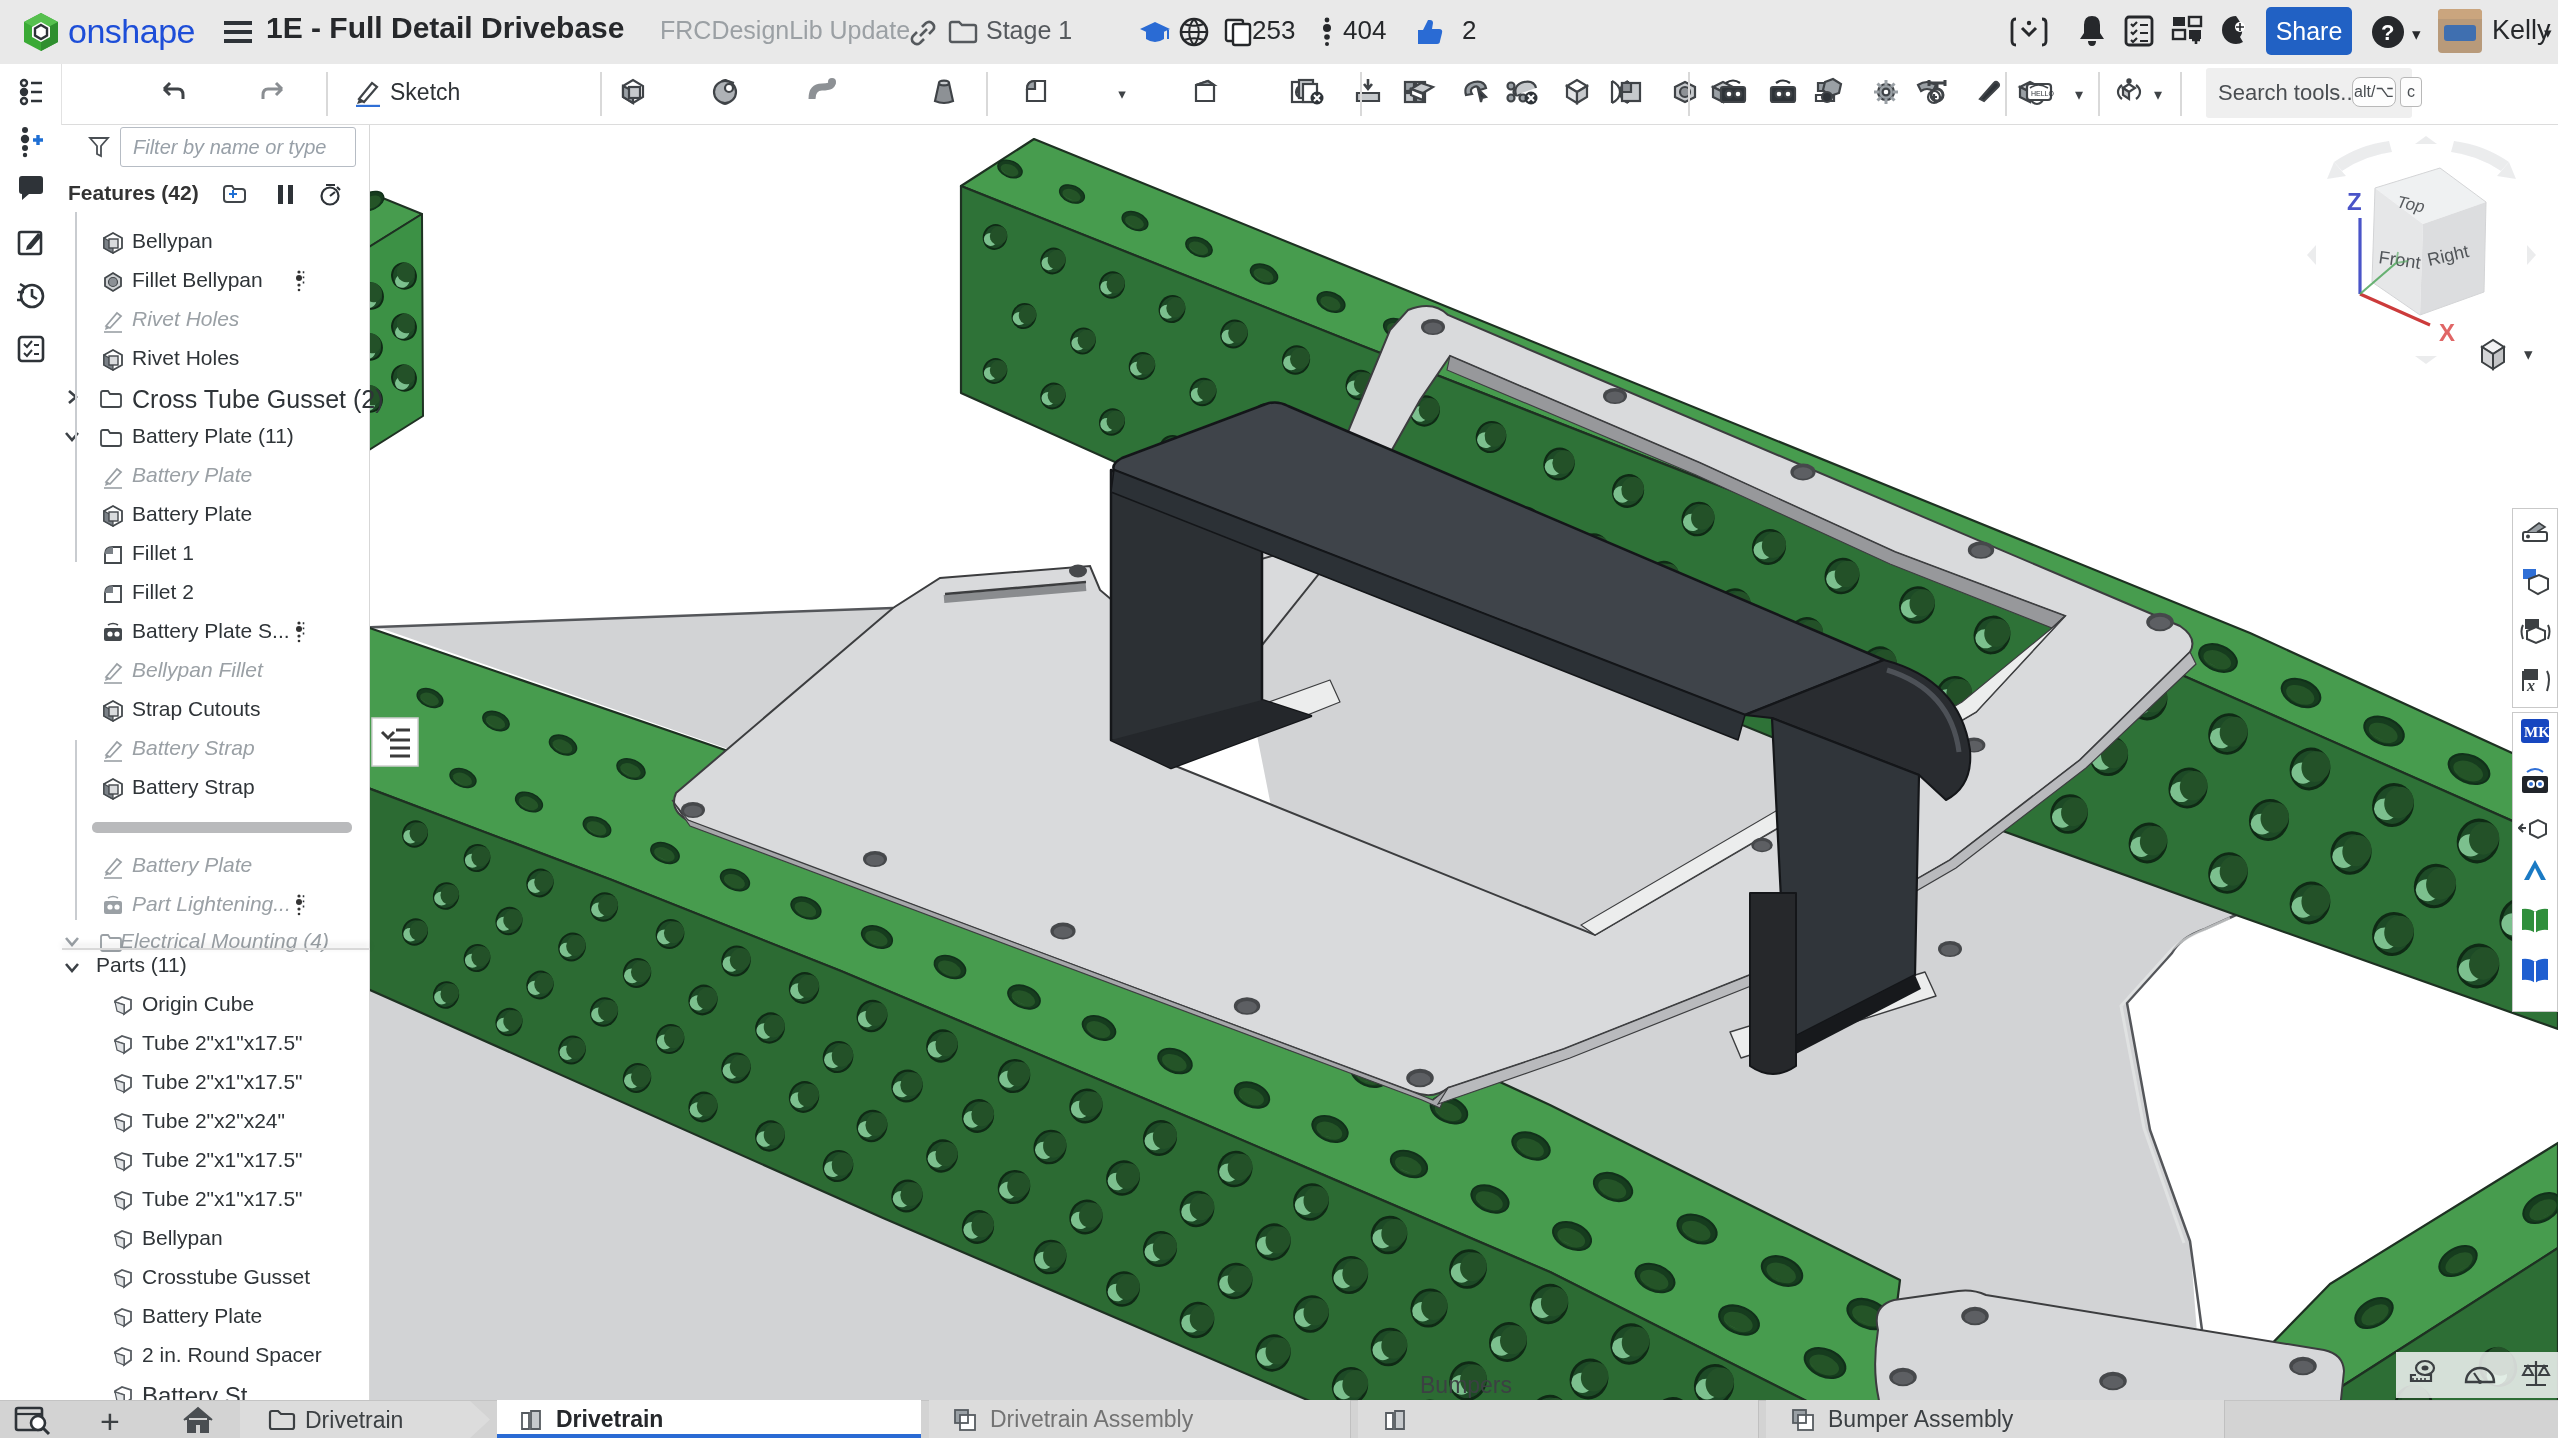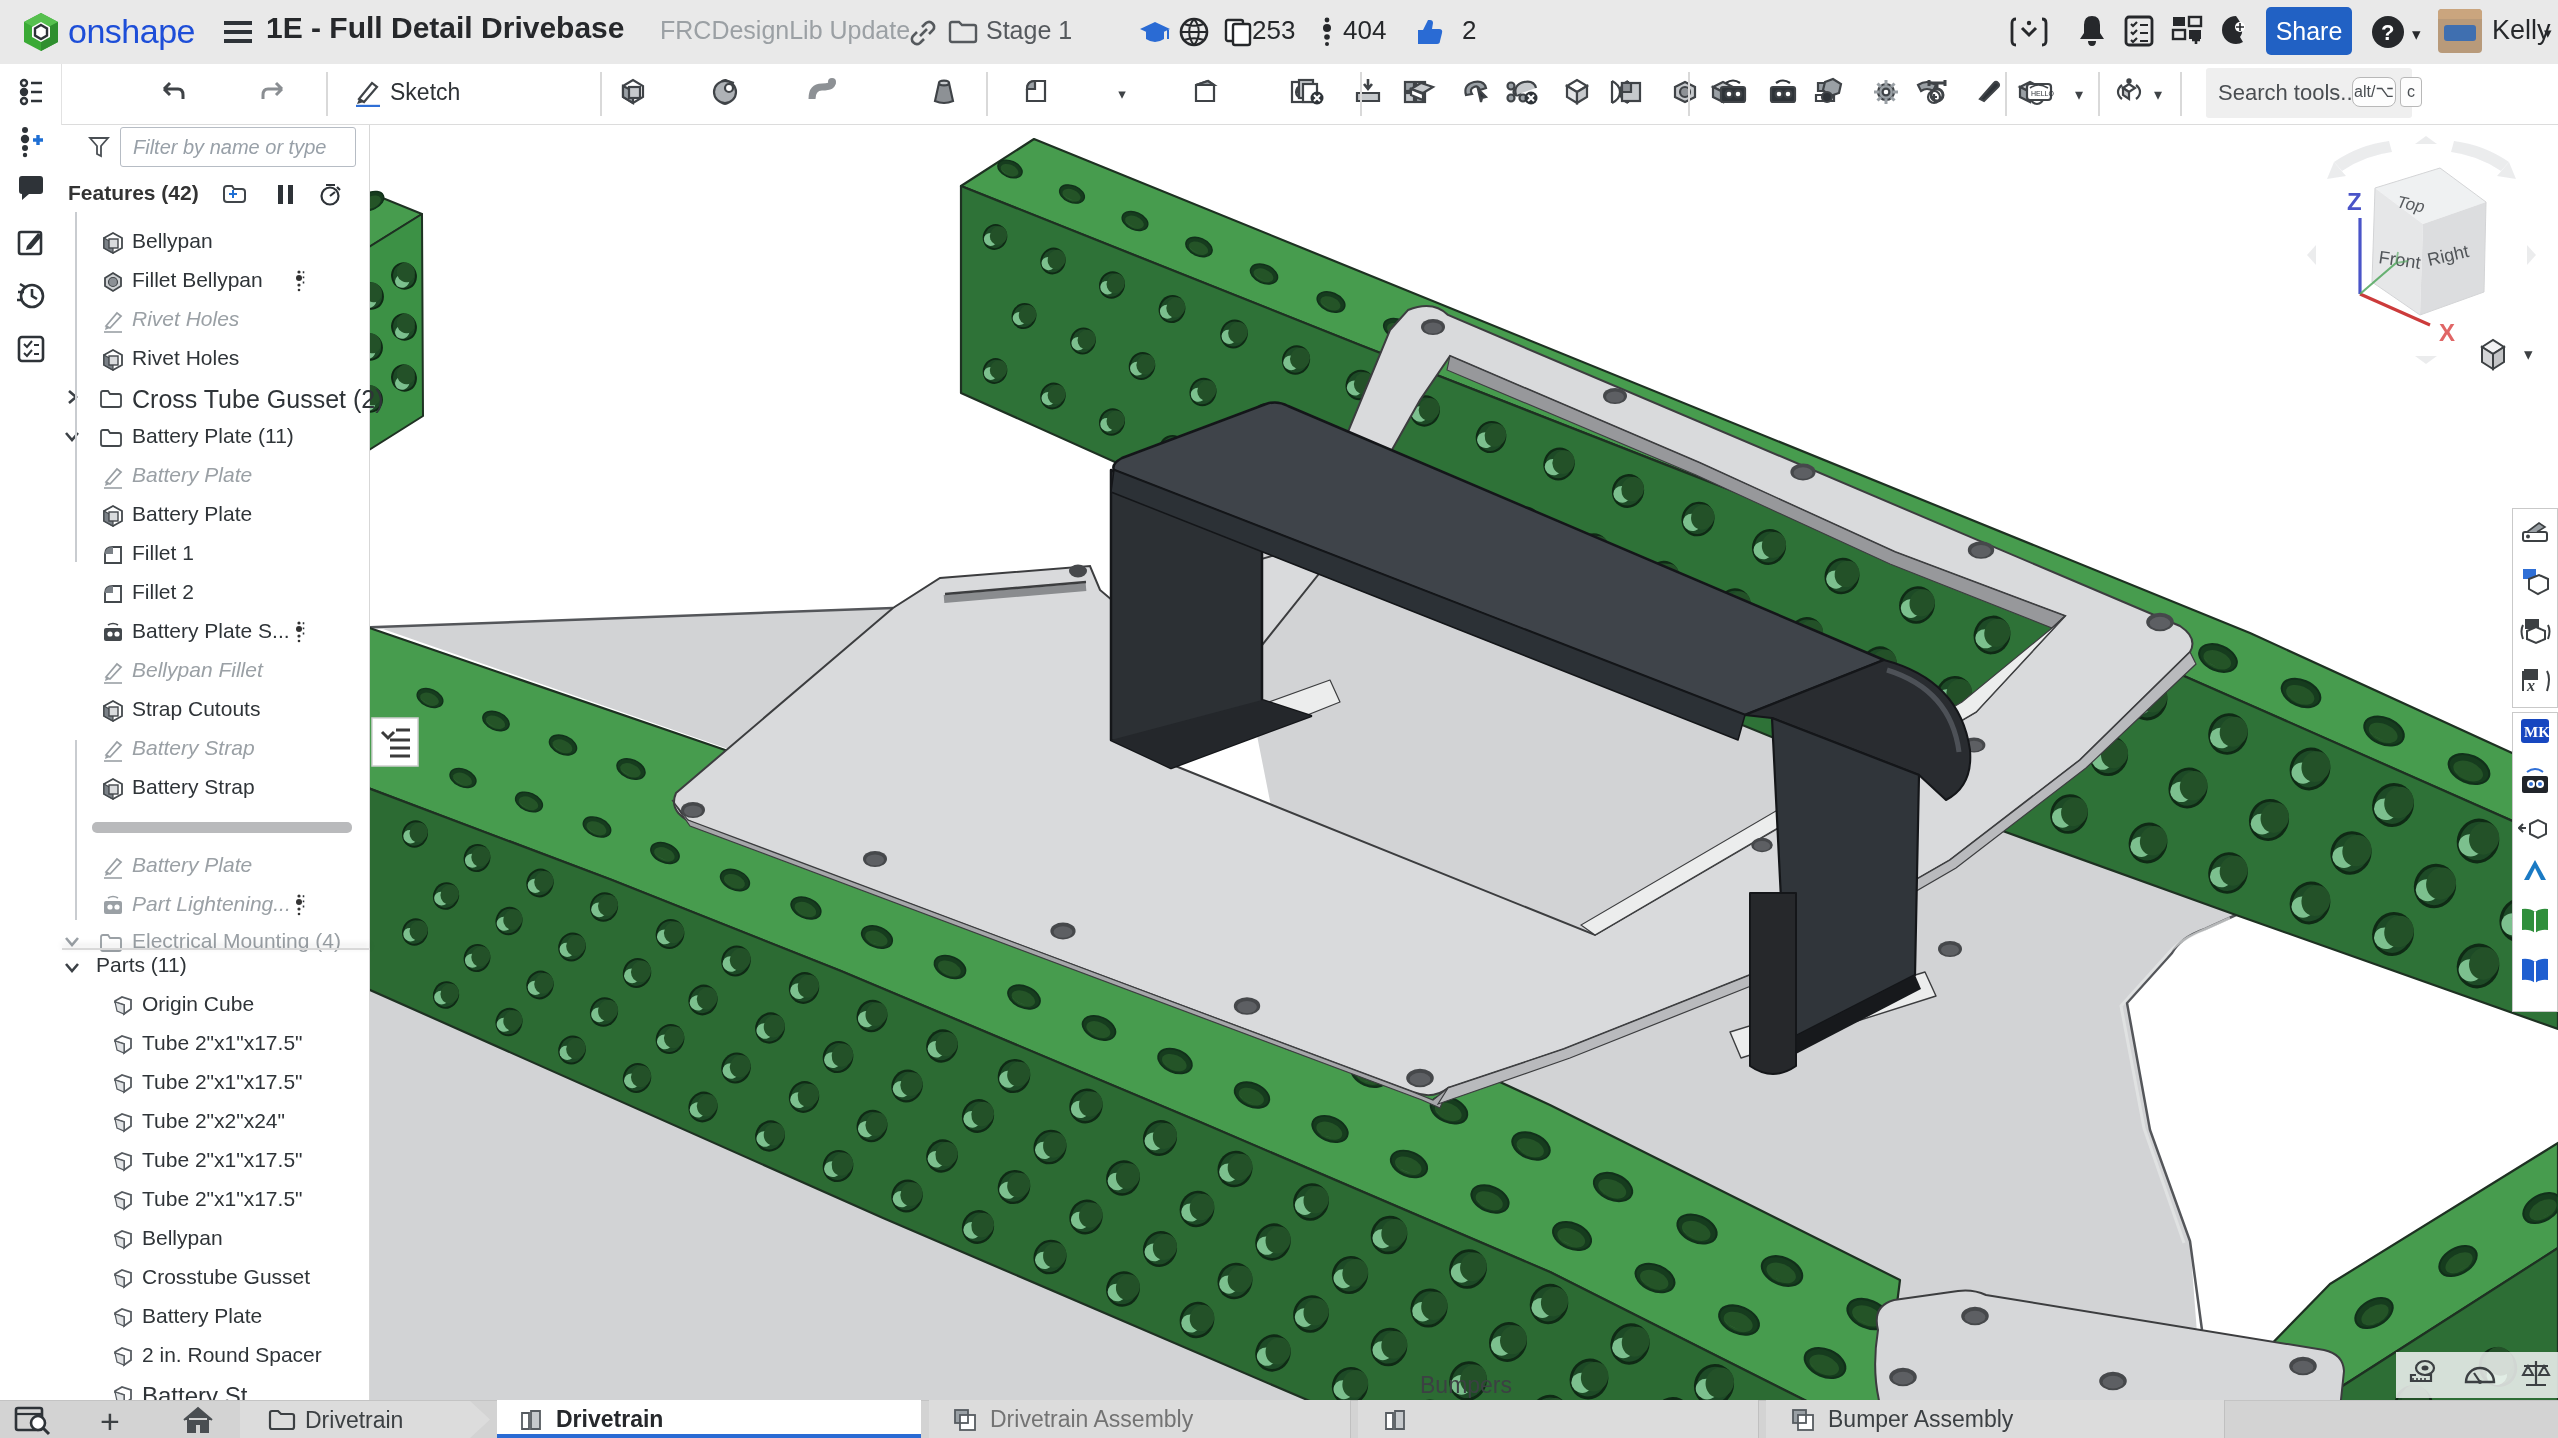--- a/index.html
+++ b/index.html
@@ -743,21 +743,21 @@
         <circle cx="4" cy="12" r="3" fill="#333"></circle>
         <circle cx="4" cy="19" r="1.6" fill="#333"></circle>
         <circle cx="4" cy="24" r="1.3" fill="#333"></circle>
       </svg></div>
 <div style="position:absolute;left:62px;top:931px"><svg width="20" height="20">
         <path d="M4 7 L10 14 L16 7" fill="none" stroke="#9aa0a5" stroke-width="2.6"></path>
       </svg></div>
 <div style="position:absolute;left:98px;top:930px"><svg width="26" height="26" viewBox="0 0 26 26">
         <path d="M3 7 Q3 5 5 5 L10 5 L12 8 L21 8 Q23 8 23 10 L23 19 Q23 21 21 21 L5 21 Q3 21 3 19 Z" fill="#fff" stroke="#9aa0a5" stroke-width="1.8"></path>
       </svg></div>
-<div style="position:absolute;left:132px;top:929px;font-size:21px;color:#9aa0a5;white-space:nowrap">Electrical Mounting (4)</div>
+<div style="position:absolute;left:120px;top:929px;font-size:21px;color:#9aa0a5;font-style:italic;white-space:nowrap">Electrical Mounting (4)</div>
 <div style="position:absolute;left:75px;top:212px;width:1.5px;height:350px;background:#c9ccd0"></div>
 <div style="position:absolute;left:75px;top:740px;width:1.5px;height:180px;background:#c9ccd0"></div>
 <div style="position:absolute;left:92px;top:822px;width:260px;height:11px;border-radius:5px;background:#b9babc"></div>
 <div style="position:absolute;left:62px;top:948px;width:308px;height:2px;background:#d8d8d8;box-shadow:0 -3px 6px rgba(0,0,0,.18)"></div>
 <div style="position:absolute;left:62px;top:957px"><svg width="20" height="20">
         <path d="M4 7 L10 14 L16 7" fill="none" stroke="#3c4146" stroke-width="2.6"></path>
       </svg></div>
 <div style="position:absolute;left:96px;top:953px;font-size:21px;font-weight:400;color:#2f3438">Parts (11)</div>
 <div style="position:absolute;left:110px;top:993px"><svg width="26" height="26" viewBox="0 0 26 26">
         <path d="M5 8 L12 4 L21 7 L21 16 L14 21 L14 12 L5 9 Z" fill="#fff" stroke="#565b60" stroke-width="1.8"></path>

